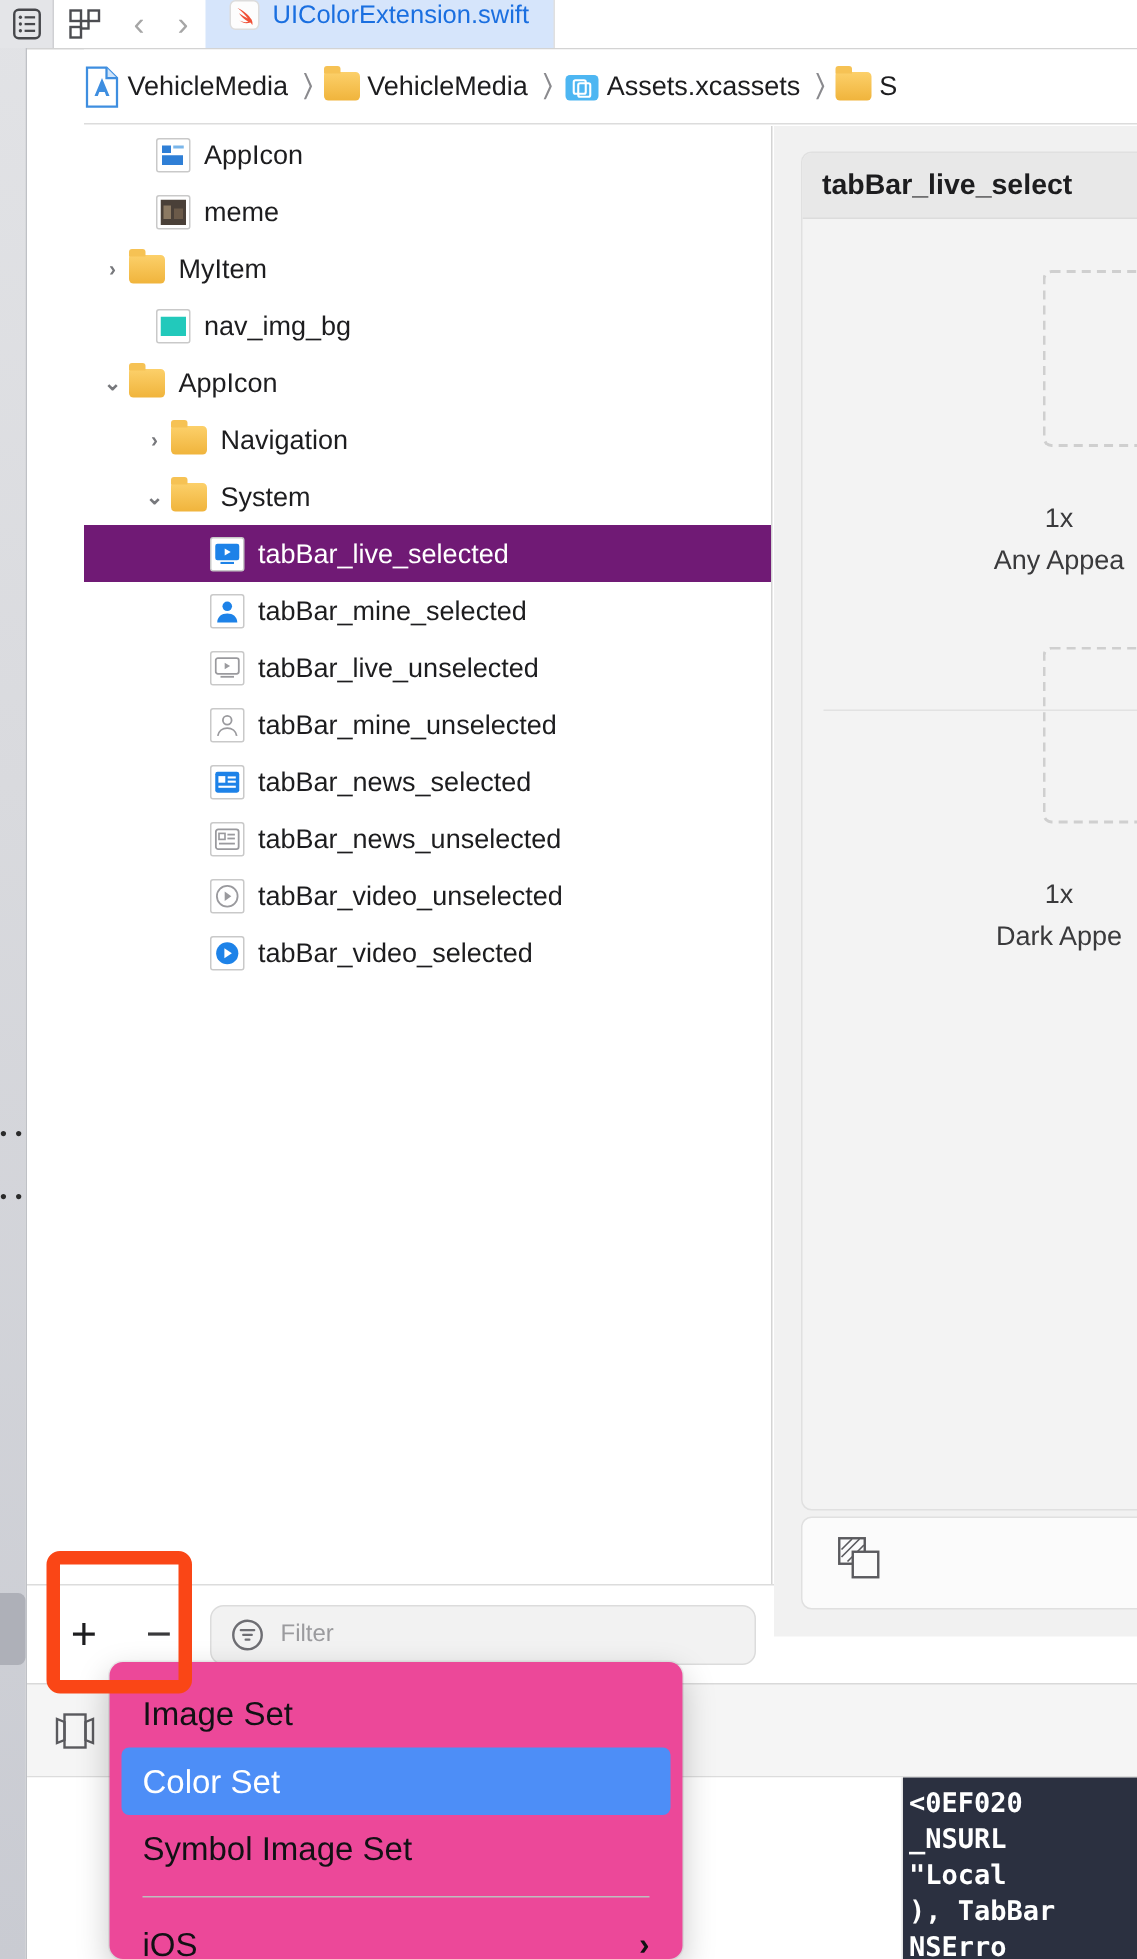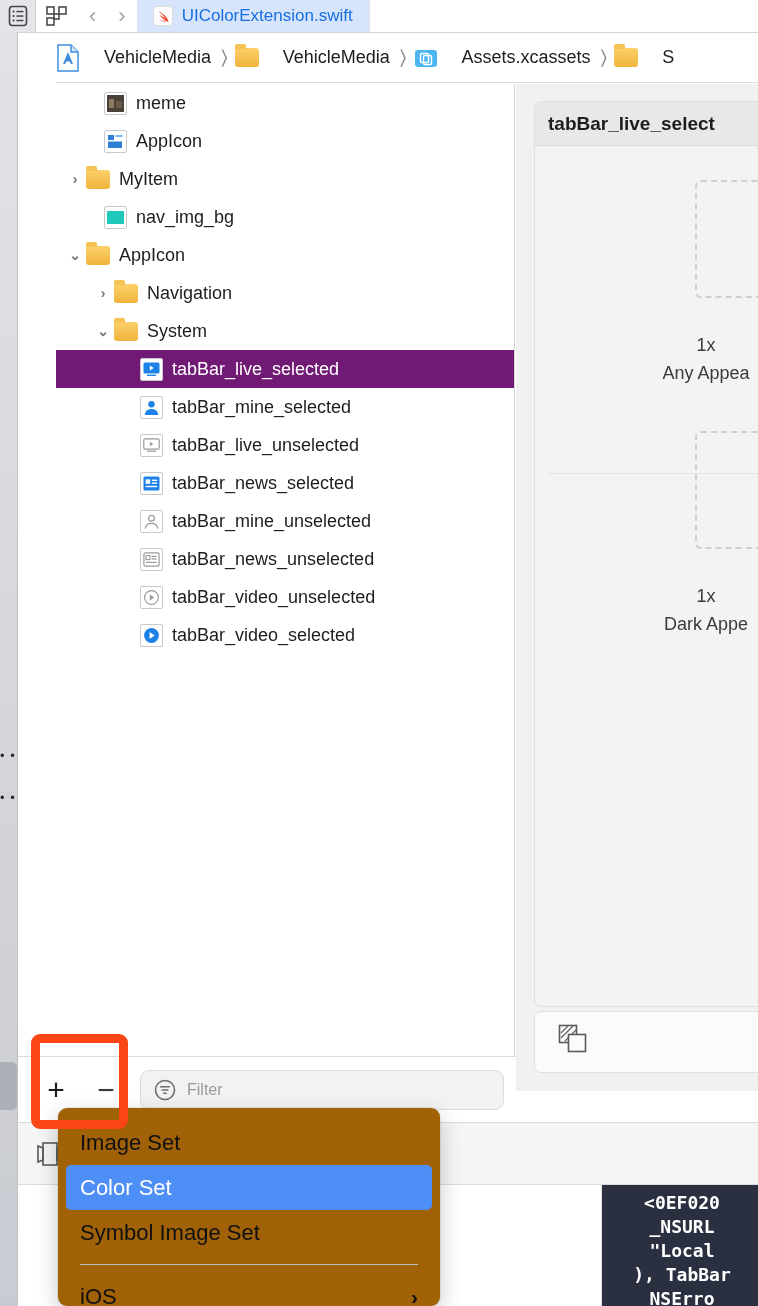--- a/index.html
+++ b/index.html
@@ -35,40 +35,40 @@
     width: 42px; display: flex; align-items: center; justify-content: center;
     background: #ffffff;
   }
   .tb-icon-btn.first {
     background: #e4e5e8; border-right: 1px solid #cfd0d3;
     width: 36px; margin-left: -18px;
   }
   .tb-nav { display: flex; align-items: center; }
   .chev { color: #a6a6a6; font-size: 22px; padding: 0 11px; font-weight: 300; }
   .tab {
-    display: flex; align-items: center; gap: 9px; padding: 0 16px;
+    display: flex; gap: 9px; padding: 0 16px;
     font-size: 17px; color: #2b2b2b; white-space: nowrap;
     border-right: 1px solid #e0e0e0;
   }
   .tab.active { background: #d6e5fb; color: #1a6fe0; }
   .swift-icon {
     width: 20px; height: 20px; border-radius: 4px; background: #fdfdfd;
     border: 1px solid #dcdcdc; display: inline-flex; align-items: center;
     justify-content: center; flex: none;
   }
   .swift-icon svg { display:block; }
 
   
   .breadcrumb {
     position: absolute; left: 56px; top: 33px; right: 0; height: 50px;
     background: #ffffff; display: flex; align-items: center;
     font-size: 18px; color: #1d1d1f; gap: 0px; white-space: nowrap;
     border-bottom: 1px solid #dcdcdc;
   }
-  .crumb { display: flex; align-items: center; gap: 24px; padding-right: 3px; }
+  .crumb { display: flex; align-items: center; gap: 5px; padding-right: 3px; }
   .crumb-sep { color: #8a8a8e; font-size: 20px; font-weight: 300; padding: 0 7px; }
   .folder {
     width: 24px; height: 19px; flex: none; position: relative;
     background: linear-gradient(180deg,#fcd06a,#f0b43c);
     border-radius: 2px 3px 3px 3px;
   }
   .folder::before {
     content:""; position:absolute; left:0; top:-4px; width:11px; height:5px;
     background:#f6c254; border-radius:2px 2px 0 0;
   }
@@ -149,22 +149,22 @@
   .filter-ph { color: #9b9b9e; font-size: 16px; }
 
   
   .annot {
     position: absolute; left: 31px; top: 1034px; width: 97px; height: 95px;
     border: 9px solid #fa4616; border-radius: 9px; z-index: 40;
   }
 
   
   .menu {
-    position: absolute; left: 58px; top: 1108px; width: 382px; height: 198px;
-    background: #a16207; border-radius: 9px;
+    position: absolute; left: 73px; top: 1108px; width: 382px; height: 198px;
+    background: #ec4899; border-radius: 9px;
     box-shadow: 0 8px 22px rgba(0,0,0,.22), 0 0 0 1px rgba(0,0,0,.06);
     padding-top: 12px; z-index: 30; overflow: hidden;
   }
   .menu-item {
     height: 45px; display: flex; align-items: center; padding: 0 22px;
     font-size: 22px; color: #111114;
   }
   .menu-item.hl { background: #4d8ef7; color: #ffffff; margin: 0 8px;
     border-radius: 5px; padding: 0 14px; }
   .menu-sep { height: 1px; background: #bebebe; margin: 9px 22px; }
@@ -190,21 +190,21 @@
 
   .console-area {
     position: absolute; left: 18px; right: 0; top: 1184px; bottom: 0;
     background: #ffffff; border-top: 1px solid #dcdcdc; display: flex;
   }
   .console-left { width: 584px; background: #ffffff; border-right: 1px solid #e3e3e3; }
   .console-dark {
     flex: 1; background: #2b3040; color: #ffffff;
     font-family: "DejaVu Sans Mono", monospace; font-weight: bold;
     font-size: 18px; line-height: 24px; padding-top: 6px;
-    text-align: center; padding-right: 0; overflow: hidden; white-space: nowrap;
+    text-align: left; padding-right: 0; overflow: hidden; white-space: nowrap;
   }
   .console-dark div { padding-left: 4px; }
 </style>
 </head>
 <body>
 
 <div id="root">
 
   <div class="left-rail">
     <div class="rail-chip"></div>
@@ -280,37 +280,37 @@
       <span class="folder"></span>
       <span>S</span>
     </div>
   </div>
 
   <div class="sidebar">
 
     <div class="row" style="padding-left:48px">
       <span class="asset-thumb">
         <svg width="17" height="17" viewBox="0 0 17 17">
+          <rect x="1" y="2" width="6" height="5" fill="#2f7fd6"></rect>
+          <rect x="8.5" y="2" width="7" height="2" fill="#7ab6ea"></rect>
+          <rect x="1" y="8.5" width="14" height="6.5" fill="#2f7fd6"></rect>
+        </svg>
+      </span>
+      <span>AppIcon</span>
+    </div>
+
+    <div class="row" style="padding-left:48px">
+      <span class="asset-thumb">
+        <svg width="17" height="17" viewBox="0 0 17 17">
           <rect width="17" height="17" fill="#4a4038"></rect>
           <rect x="2" y="4" width="5" height="9" fill="#8c7a63"></rect>
           <rect x="9" y="6" width="6" height="7" fill="#6b5a49"></rect>
         </svg>
       </span>
       <span>meme</span>
-    </div>
-
-    <div class="row" style="padding-left:48px">
-      <span class="asset-thumb">
-        <svg width="17" height="17" viewBox="0 0 17 17">
-          <rect x="1" y="2" width="6" height="5" fill="#2f7fd6"></rect>
-          <rect x="8.5" y="2" width="7" height="2" fill="#7ab6ea"></rect>
-          <rect x="1" y="8.5" width="14" height="6.5" fill="#2f7fd6"></rect>
-        </svg>
-      </span>
-      <span>AppIcon</span>
     </div>
 
     <div class="row" style="padding-left:8px">
       <span class="disc">›</span>
       <span class="folder-sm"></span>
       <span>MyItem</span>
     </div>
 
     <div class="row" style="padding-left:48px">
       <span class="asset-thumb">
@@ -362,43 +362,43 @@
 
     <div class="row" style="padding-left:84px">
       <span class="asset-thumb">
         <svg width="17" height="15" viewBox="0 0 17 15">
           <rect x="0.8" y="0.8" width="15.4" height="10.4" rx="1.5" fill="none" stroke="#9a9a9e" stroke-width="1.2"></rect>
           <path d="M6.8 3.8l3.6 2.2-3.6 2.2z" fill="#9a9a9e"></path>
           <rect x="4" y="12.6" width="9" height="1.2" fill="#9a9a9e"></rect>
         </svg>
       </span>
       <span>tabBar_live_unselected</span>
+    </div>
+
+    <div class="row" style="padding-left:84px">
+      <span class="asset-thumb">
+        <svg width="17" height="17" viewBox="0 0 17 17">
+          <circle cx="8.5" cy="5.2" r="2.9" fill="none" stroke="#9a9a9e" stroke-width="1.2"></circle>
+          <path d="M2.2 15.6c.5-3.3 3.2-5.2 6.3-5.2s5.8 1.9 6.3 5.2" fill="none" stroke="#9a9a9e" stroke-width="1.2"></path>
+        </svg>
+      </span>
+      <span>tabBar_mine_unselected</span>
     </div>
 
     <div class="row" style="padding-left:84px">
       <span class="asset-thumb">
         <svg width="17" height="15" viewBox="0 0 17 15">
           <rect x="0.5" y="0.5" width="16" height="14" rx="1.6" fill="#1d82e8"></rect>
           <rect x="2.6" y="3.4" width="4.6" height="4.4" fill="#ffffff"></rect>
           <rect x="8.8" y="3.6" width="5.4" height="1.4" fill="#ffffff"></rect>
           <rect x="8.8" y="6.4" width="5.4" height="1.4" fill="#ffffff"></rect>
           <rect x="2.6" y="9.8" width="11.6" height="1.4" fill="#ffffff"></rect>
         </svg>
       </span>
       <span>tabBar_news_selected</span>
-    </div>
-
-    <div class="row" style="padding-left:84px">
-      <span class="asset-thumb">
-        <svg width="17" height="17" viewBox="0 0 17 17">
-          <circle cx="8.5" cy="5.2" r="2.9" fill="none" stroke="#9a9a9e" stroke-width="1.2"></circle>
-          <path d="M2.2 15.6c.5-3.3 3.2-5.2 6.3-5.2s5.8 1.9 6.3 5.2" fill="none" stroke="#9a9a9e" stroke-width="1.2"></path>
-        </svg>
-      </span>
-      <span>tabBar_mine_unselected</span>
     </div>
 
     <div class="row" style="padding-left:84px">
       <span class="asset-thumb">
         <svg width="17" height="15" viewBox="0 0 17 15">
           <rect x="0.9" y="0.9" width="15.2" height="13.2" rx="1.6" fill="none" stroke="#9a9a9e" stroke-width="1.2"></rect>
           <rect x="3" y="3.6" width="4" height="4" fill="none" stroke="#9a9a9e" stroke-width="1.1"></rect>
           <rect x="8.6" y="3.8" width="5" height="1.2" fill="#9a9a9e"></rect>
           <rect x="8.6" y="6.4" width="5" height="1.2" fill="#9a9a9e"></rect>
           <rect x="3" y="9.8" width="10.6" height="1.2" fill="#9a9a9e"></rect>

